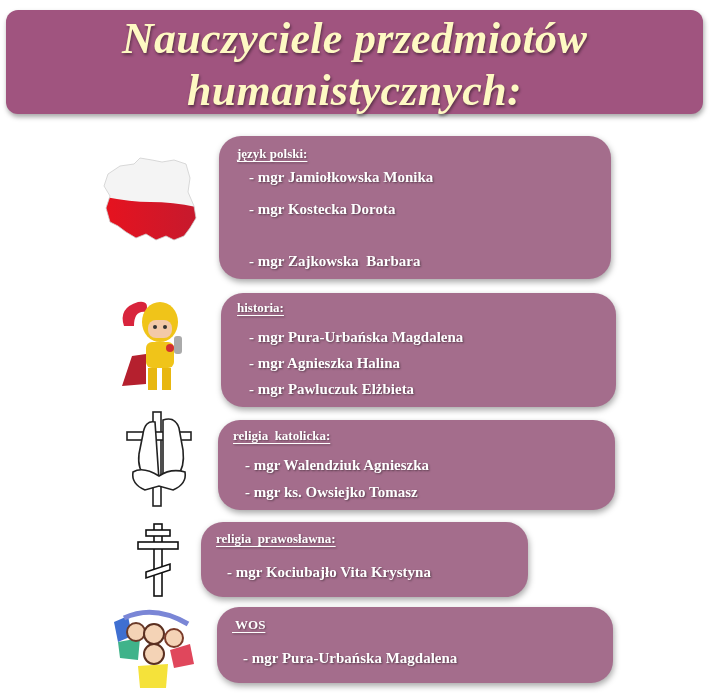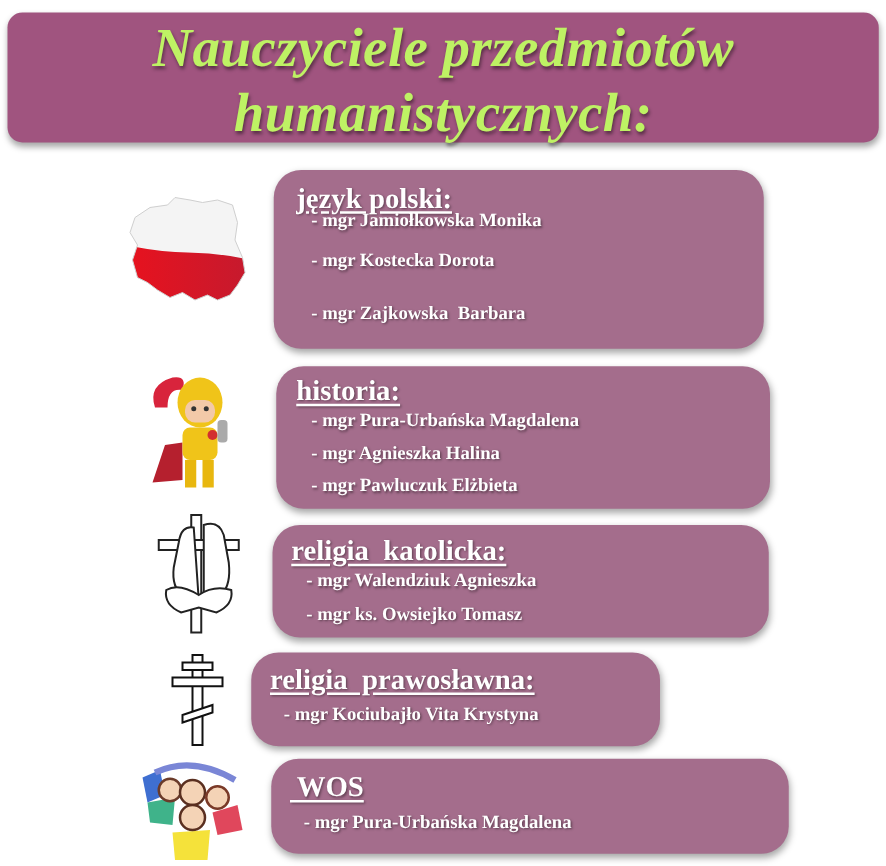--- a/index.html
+++ b/index.html
@@ -1,23 +1,23 @@
 <!DOCTYPE html>
 <html><head>
 <meta charset="utf-8">
 <style>
   html,body{margin:0;padding:0;background:#ffffff;}
   body{width:709px;height:693px;position:relative;overflow:hidden;font-family:"Liberation Serif","DejaVu Serif",serif;}
   .header{position:absolute;left:6px;top:10px;width:697px;height:104px;background:#a0547f;border-radius:12px;
-    box-shadow:1px 3px 5px rgba(0,0,0,0.35);text-align:center;color:#bef264;}
+    box-shadow:1px 3px 5px rgba(0,0,0,0.35);text-align:center;color:#fef9c3;}
   .header .t{font-style:italic;font-weight:bold;font-size:44px;line-height:50px;text-shadow:1px 2px 3px rgba(0,0,0,0.45);letter-spacing:0.3px;}
   .header .t1{position:absolute;left:0;right:0;top:4px;}
   .header .t2{position:absolute;left:0;right:0;top:56px;}
   .box{position:absolute;background:#a46d8c;border-radius:22px;box-shadow:1px 3px 6px rgba(0,0,0,0.35);color:#fff;font-weight:bold;}
-  .box .subj{position:absolute;font-size:23px;text-decoration:underline;text-underline-offset:3px;text-shadow:1px 1px 2px rgba(0,0,0,0.4);white-space:pre;}
+  .box .subj{position:absolute;font-size:13px;text-decoration:underline;text-underline-offset:3px;text-shadow:1px 1px 2px rgba(0,0,0,0.4);white-space:pre;}
   .box .tch{position:absolute;font-size:15px;text-shadow:1px 1px 2px rgba(0,0,0,0.45);white-space:pre;}
   .icon{position:absolute;}
 </style>
 </head>
 <body>
 
 <div class="header">
   <div class="t t1">Nauczyciele przedmiotów</div>
   <div class="t t2">humanistycznych:</div>
 </div>
@@ -81,37 +81,37 @@
   <circle cx="26" cy="24" r="9" fill="#f4d3b6" stroke="#6b3b2a" stroke-width="2"></circle>
   <circle cx="44" cy="26" r="10" fill="#f4d3b6" stroke="#5a2f20" stroke-width="2"></circle>
   <circle cx="64" cy="30" r="9" fill="#f4d3b6" stroke="#7a3a28" stroke-width="2"></circle>
   <circle cx="44" cy="46" r="10" fill="#f4d3b6" stroke="#5a2f20" stroke-width="2"></circle>
 </svg>
 
 <div class="box" style="left:219px;top:136px;width:392px;height:143px;">
   <div class="subj" style="left:18px;top:10px;">język polski:</div>
   <div class="tch" style="left:30px;top:33px;">- mgr Jamiołkowska Monika</div>
   <div class="tch" style="left:30px;top:65px;">- mgr Kostecka Dorota</div>
-  <div class="tch" style="left:30px;top:107px;">- mgr Zajkowska  Barbara</div>
+  <div class="tch" style="left:30px;top:117px;">- mgr Zajkowska  Barbara</div>
 </div>
 
 <div class="box" style="left:221px;top:293px;width:395px;height:114px;">
   <div class="subj" style="left:16px;top:7px;">historia:</div>
   <div class="tch" style="left:28px;top:36px;">- mgr Pura-Urbańska Magdalena</div>
   <div class="tch" style="left:28px;top:62px;">- mgr Agnieszka Halina</div>
   <div class="tch" style="left:28px;top:88px;">- mgr Pawluczuk Elżbieta</div>
 </div>
 
 <div class="box" style="left:218px;top:420px;width:397px;height:90px;">
   <div class="subj" style="left:15px;top:8px;">religia  katolicka:</div>
   <div class="tch" style="left:27px;top:64px;">- mgr ks. Owsiejko Tomasz</div>
   <div class="tch" style="left:27px;top:37px;">- mgr Walendziuk Agnieszka</div>
 </div>
 
 <div class="box" style="left:201px;top:522px;width:327px;height:75px;">
   <div class="subj" style="left:15px;top:9px;">religia  prawosławna:</div>
   <div class="tch" style="left:26px;top:42px;">- mgr Kociubajło Vita Krystyna</div>
 </div>
 
-<div class="box" style="left:217px;top:607px;width:396px;height:76px;padding-left:18px;">
+<div class="box" style="left:217px;top:607px;width:396px;height:76px;">
   <div class="subj" style="left:15px;top:10px;"> WOS</div>
   <div class="tch" style="left:26px;top:43px;">- mgr Pura-Urbańska Magdalena</div>
 </div>
 
 </body></html>

